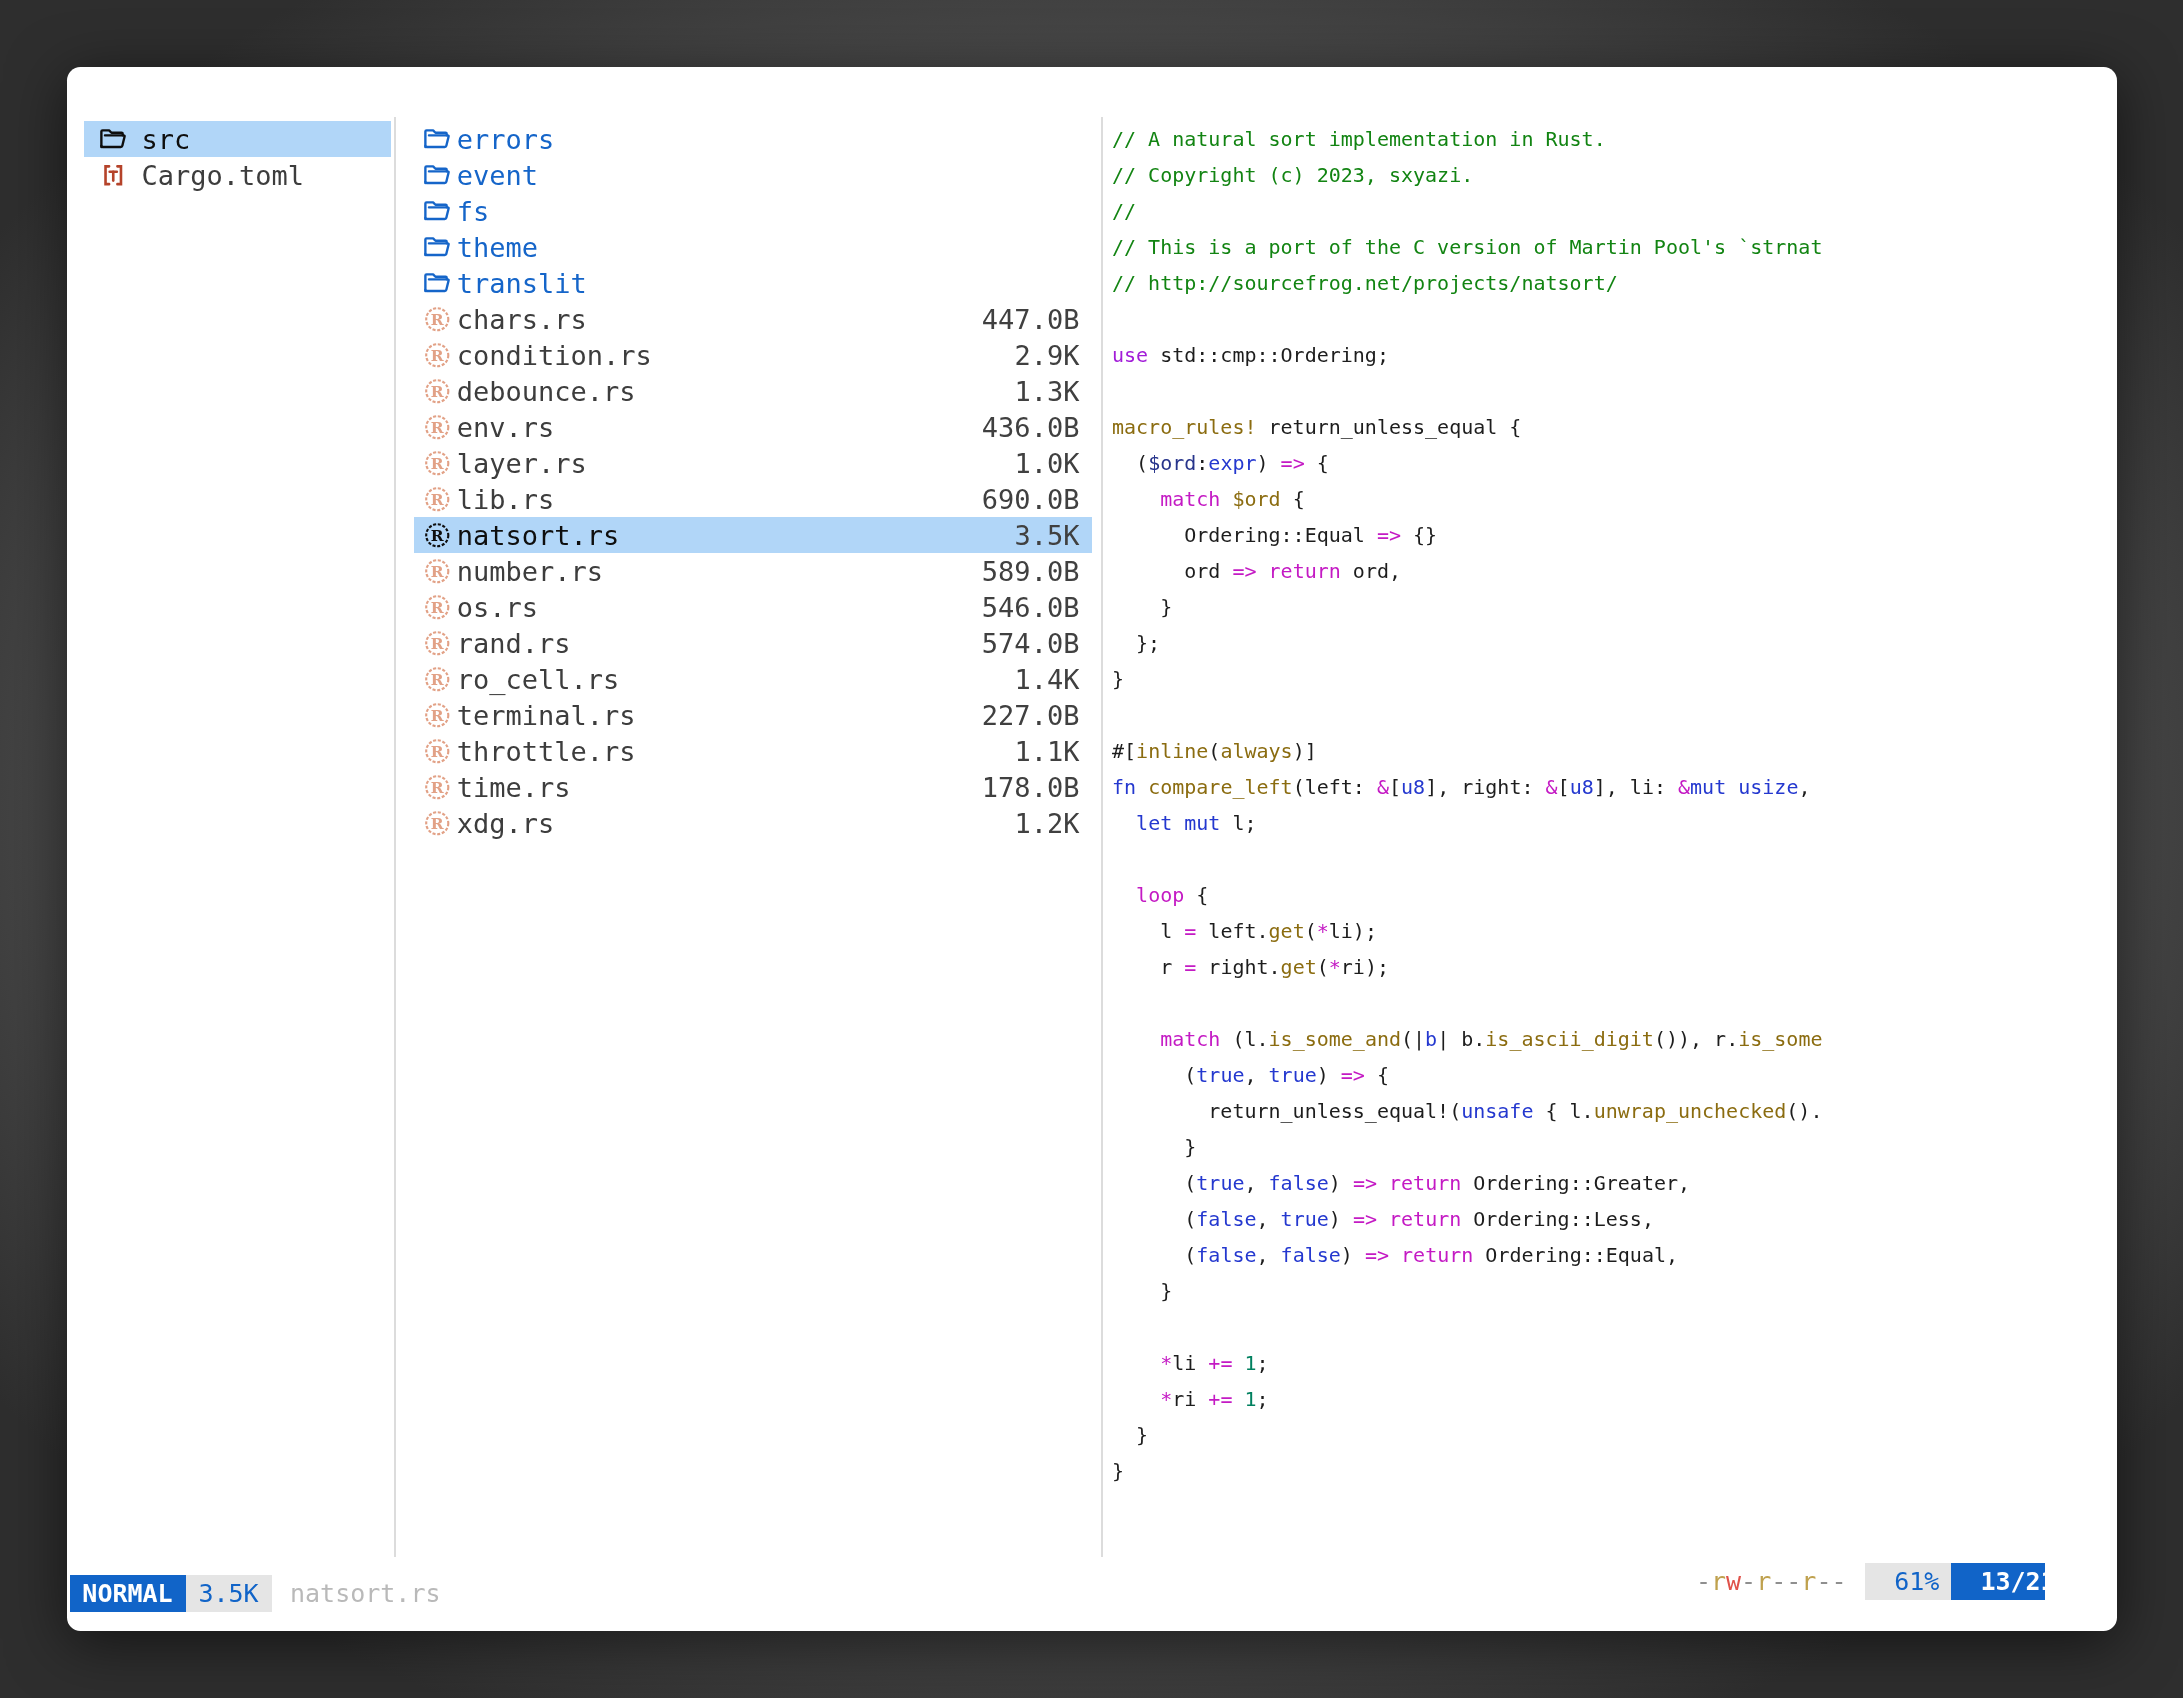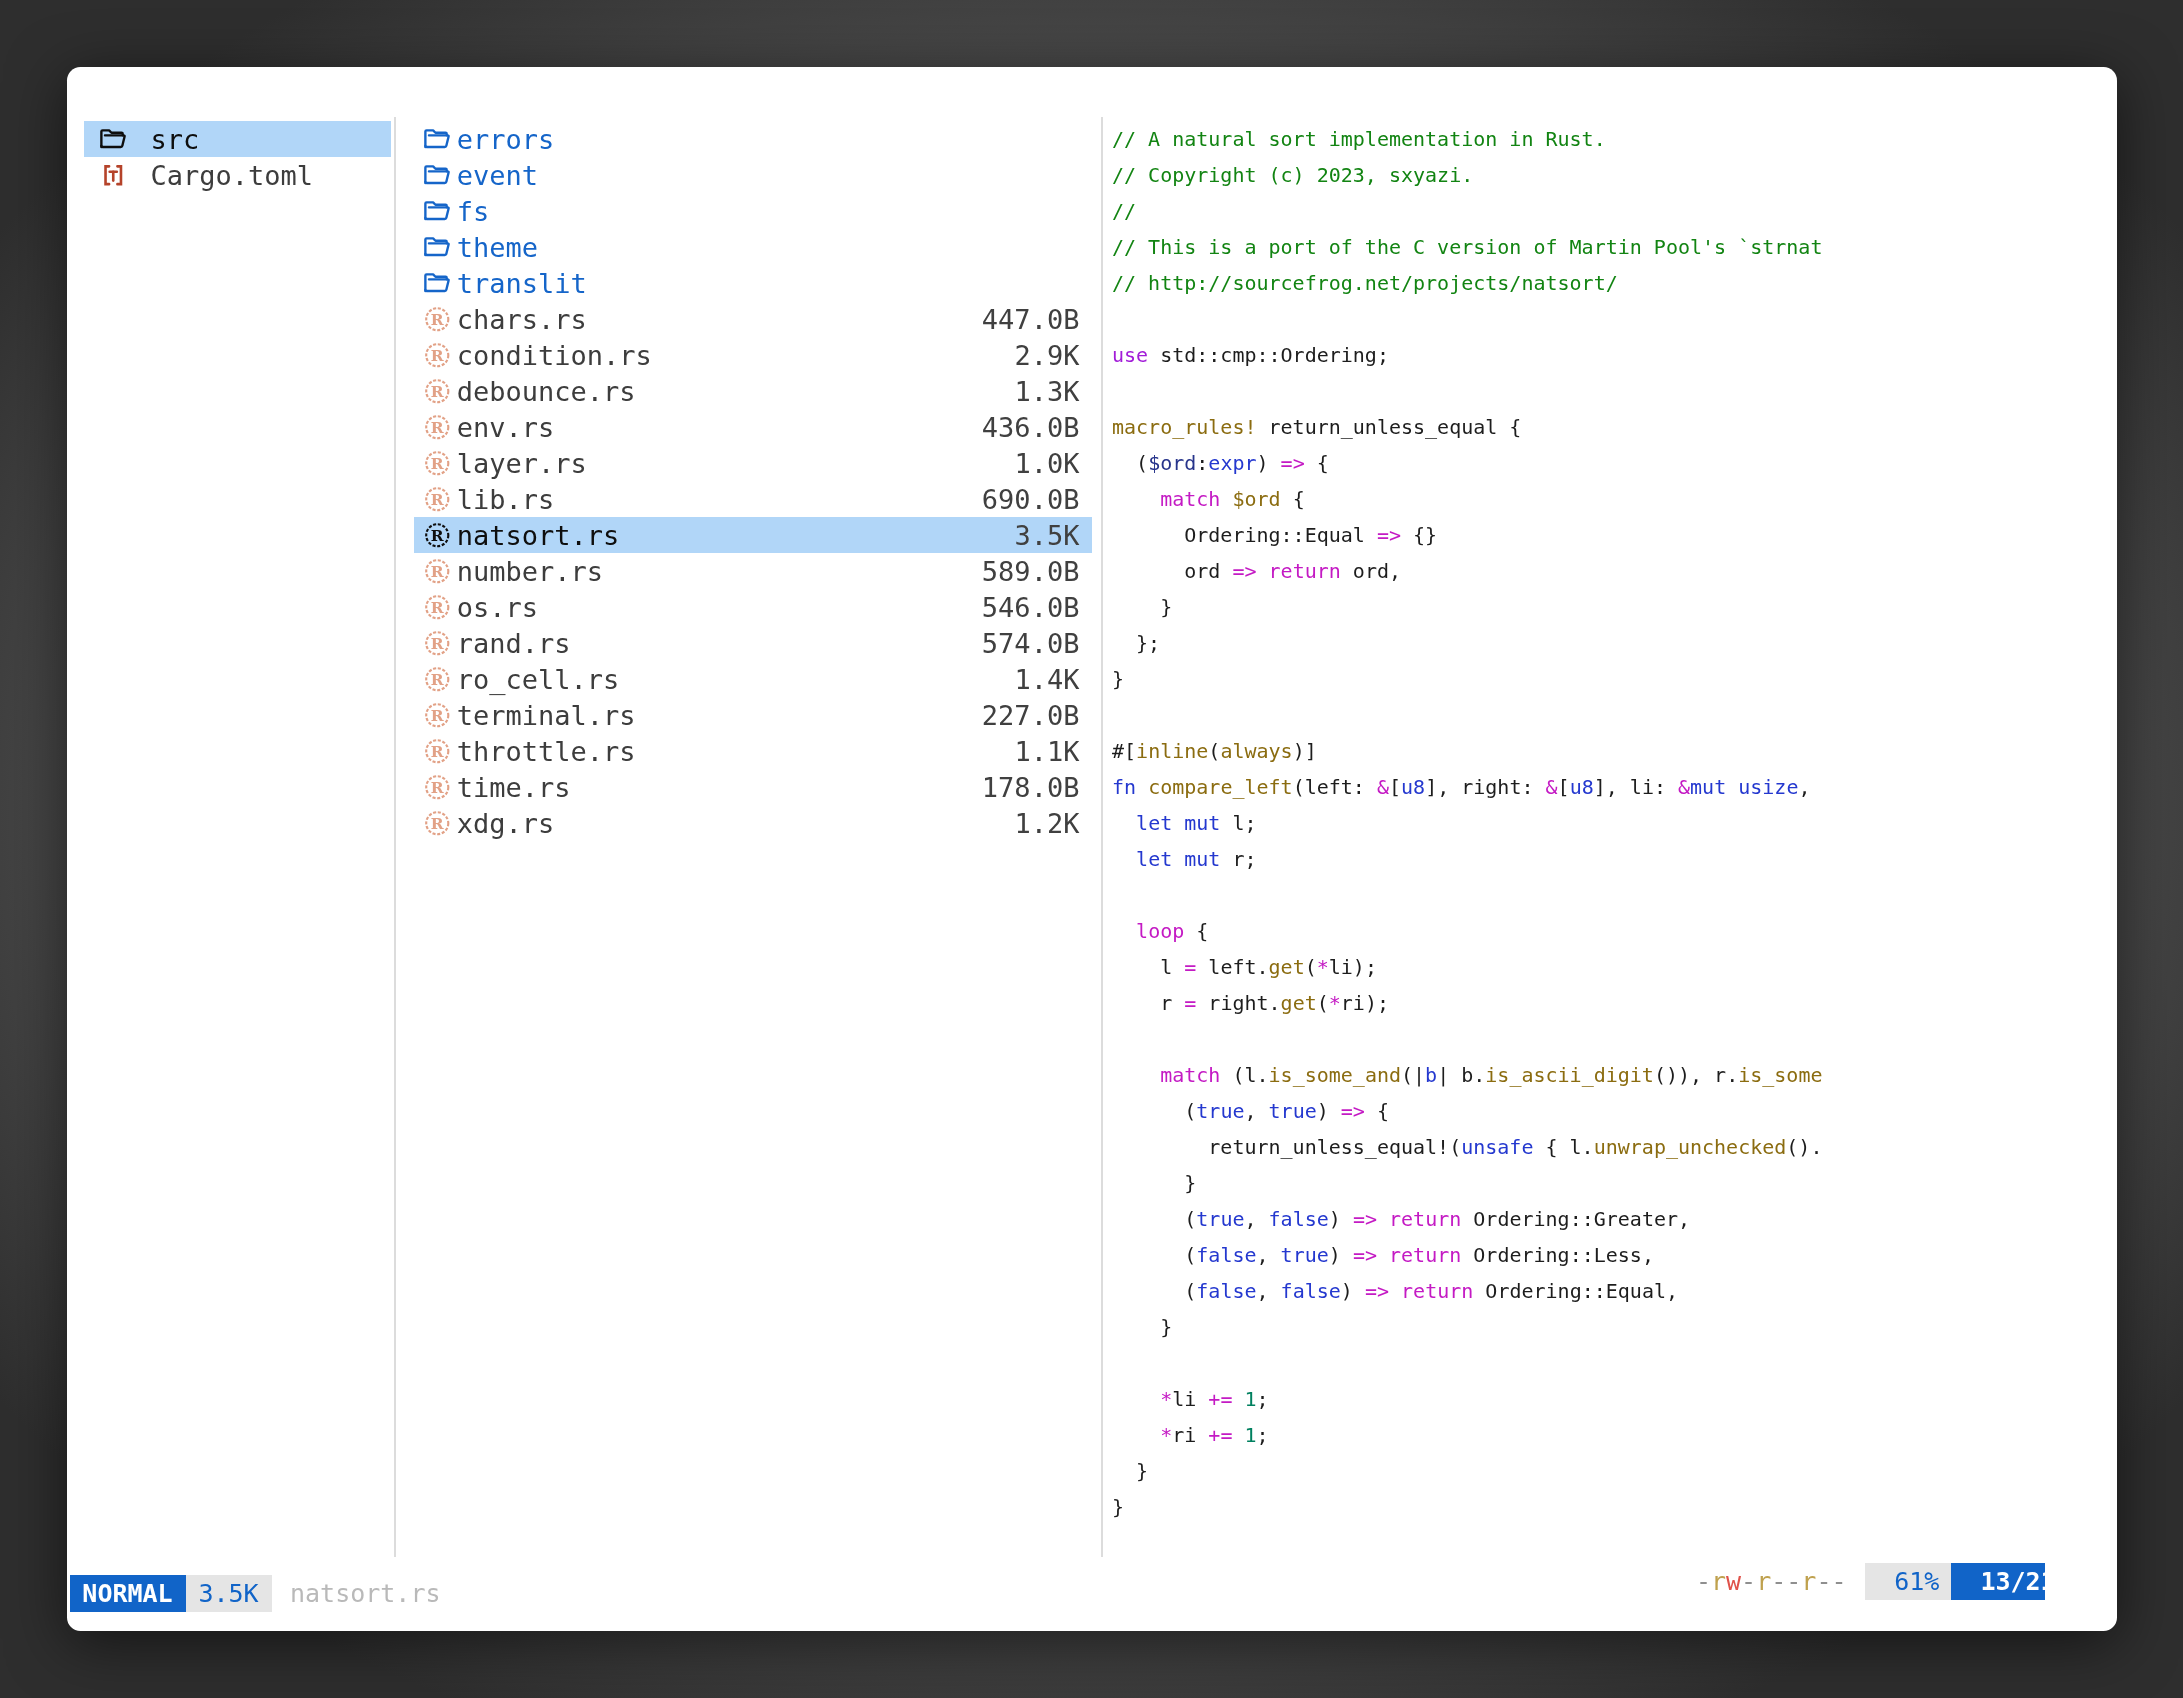--- a/index.html
+++ b/index.html
@@ -20,21 +20,21 @@
   .pane-parent  { left:17px;  width:307px; }
   .pane-current { left:347px; width:678px; }
   .pane-preview { left:1045px; width:1004px; height:1436px; overflow:hidden; }
 
   .row { height:36px; display:flex; align-items:center; font-size:27px; color:#3d3d3d; }
   .row.selected { background:#b1d6f8; color:#101010; }
   .pane-parent .icon  { margin-left:15px; }
   .pane-current .icon { margin-left:9.2px; }
   .icon { width:28.5px; height:28.5px; flex:0 0 28.5px; display:flex; align-items:center; justify-content:center; }
   .icon svg { width:28.5px; height:28.5px; display:block; }
-  .pane-parent  .fname { margin-left:23px; white-space:pre; }
+  .pane-parent  .fname { margin-left:14px; white-space:pre; }
   .pane-current .fname { margin-left:5px;  white-space:pre; }
   .row.is-dir .fname { color:#1565c9; }
   .row.is-dir .icon  { color:#1565c9; }
   .row .icon-rust { color:#e2a186; }
   .row.selected .icon-rust { color:#141414; }
   .row .icon-toml { color:#b5432a; }
   .row.selected .icon, .row.selected .fname { color:#0e0e0e; }
   .fsize { margin-left:auto; padding-right:12.6px; color:#404040; }
 
   .code-line { height:36px; line-height:36px; font-size:20px; white-space:pre; color:#1d1d1d; }
@@ -304,21 +304,20 @@
         <div class="code-line"><span class="tk-pl">    </span><span class="tk-mg">match</span><span class="tk-pl"> </span><span class="tk-ol">$ord</span><span class="tk-pl"> {</span></div>
         <div class="code-line"><span class="tk-pl">      Ordering::Equal </span><span class="tk-mg">=&gt;</span><span class="tk-pl"> {}</span></div>
         <div class="code-line"><span class="tk-pl">      ord </span><span class="tk-mg">=&gt;</span><span class="tk-pl"> </span><span class="tk-mg">return</span><span class="tk-pl"> ord,</span></div>
         <div class="code-line"><span class="tk-pl">    }</span></div>
         <div class="code-line"><span class="tk-pl">  };</span></div>
         <div class="code-line"><span class="tk-pl">}</span></div>
         <div class="code-line">&nbsp;</div>
         <div class="code-line"><span class="tk-pl">#[</span><span class="tk-ol">inline</span><span class="tk-pl">(</span><span class="tk-ol">always</span><span class="tk-pl">)]</span></div>
         <div class="code-line"><span class="tk-kw">fn</span><span class="tk-pl"> </span><span class="tk-ol">compare_left</span><span class="tk-pl">(left: </span><span class="tk-mg">&amp;</span><span class="tk-pl">[</span><span class="tk-kw">u8</span><span class="tk-pl">], right: </span><span class="tk-mg">&amp;</span><span class="tk-pl">[</span><span class="tk-kw">u8</span><span class="tk-pl">], li: </span><span class="tk-mg">&amp;</span><span class="tk-kw">mut</span><span class="tk-pl"> </span><span class="tk-kw">usize</span><span class="tk-pl">,</span></div>
         <div class="code-line"><span class="tk-pl">  </span><span class="tk-kw">let</span><span class="tk-pl"> </span><span class="tk-kw">mut</span><span class="tk-pl"> l;</span></div>
-        <div class="code-line"><span class="tk-pl">  </span><span class="tk-kw">let</span><span class="tk-pl"> </span><span class="tk-kw">mut</span><span class="tk-pl"> r;</span></div>
         <div class="code-line">&nbsp;</div>
         <div class="code-line"><span class="tk-pl">  </span><span class="tk-mg">loop</span><span class="tk-pl"> {</span></div>
         <div class="code-line"><span class="tk-pl">    l </span><span class="tk-mg">=</span><span class="tk-pl"> left.</span><span class="tk-ol">get</span><span class="tk-pl">(</span><span class="tk-mg">*</span><span class="tk-pl">li);</span></div>
         <div class="code-line"><span class="tk-pl">    r </span><span class="tk-mg">=</span><span class="tk-pl"> right.</span><span class="tk-ol">get</span><span class="tk-pl">(</span><span class="tk-mg">*</span><span class="tk-pl">ri);</span></div>
         <div class="code-line">&nbsp;</div>
         <div class="code-line"><span class="tk-pl">    </span><span class="tk-mg">match</span><span class="tk-pl"> (l.</span><span class="tk-ol">is_some_and</span><span class="tk-pl">(|</span><span class="tk-kw">b</span><span class="tk-pl">| b.</span><span class="tk-ol">is_ascii_digit</span><span class="tk-pl">()), r.</span><span class="tk-ol">is_some</span></div>
         <div class="code-line"><span class="tk-pl">      (</span><span class="tk-kw">true</span><span class="tk-pl">, </span><span class="tk-kw">true</span><span class="tk-pl">) </span><span class="tk-mg">=&gt;</span><span class="tk-pl"> {</span></div>
         <div class="code-line"><span class="tk-pl">        return_unless_equal!(</span><span class="tk-kw">unsafe</span><span class="tk-pl"> { l.</span><span class="tk-ol">unwrap_unchecked</span><span class="tk-pl">().</span></div>
         <div class="code-line"><span class="tk-pl">      }</span></div>
         <div class="code-line"><span class="tk-pl">      (</span><span class="tk-kw">true</span><span class="tk-pl">, </span><span class="tk-kw">false</span><span class="tk-pl">) </span><span class="tk-mg">=&gt;</span><span class="tk-pl"> </span><span class="tk-mg">return</span><span class="tk-pl"> Ordering::Greater,</span></div>

